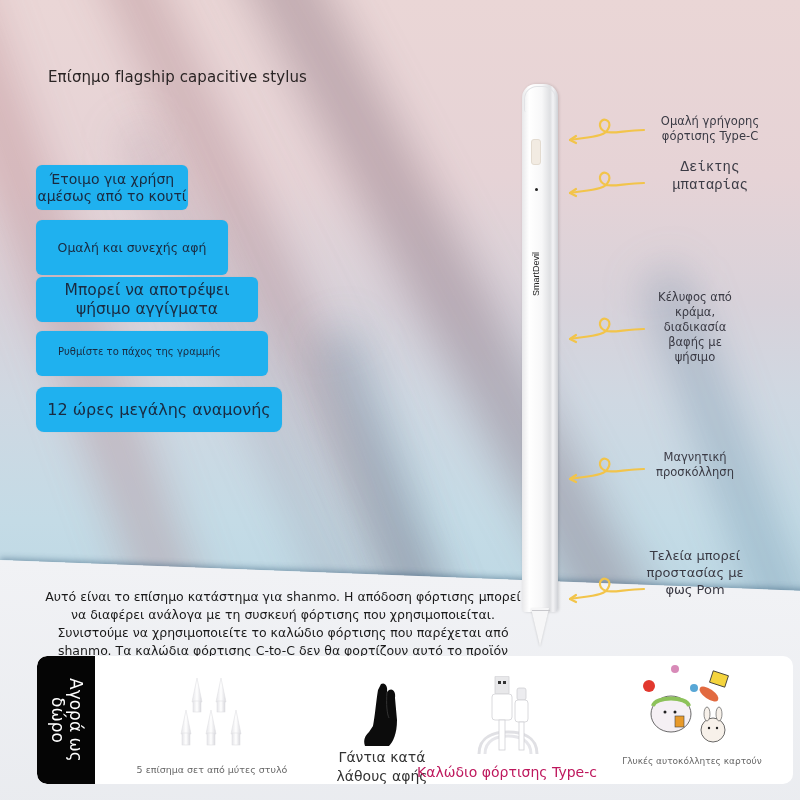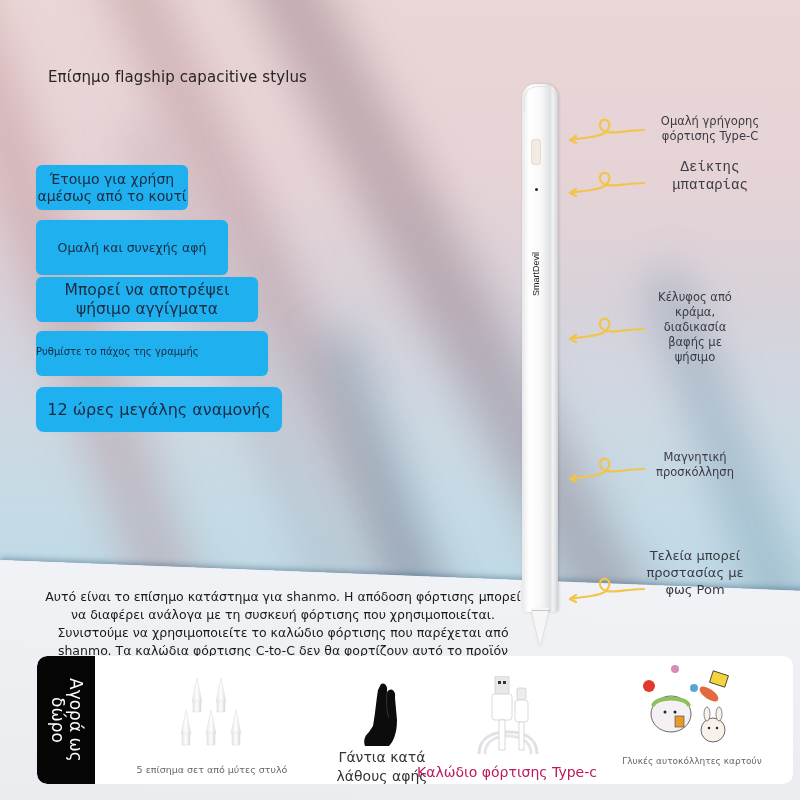--- a/index.html
+++ b/index.html
@@ -21,21 +21,21 @@
   
   .floor { position: absolute; left: 0; top: 560px; width: 820px; height: 260px; background: linear-gradient(180deg, #f1f2f5 0%, #e9ebef 100%);
     transform: rotate(2.2deg); transform-origin: left top; box-shadow: 0 -2px 6px rgba(40,80,110,0.45); }
 
   .page-title { position: absolute; left: 48px; top: 40px; font-size: 15px; color: #2a2424; letter-spacing: 0.1px; margin-top: 28px; }
 
   .feature { position: absolute; left: 36px; background: #1fb1ef; border-radius: 6px; color: #1a2a40; text-align: center; line-height: 1.2; display: flex; align-items: center; justify-content: center; box-shadow: 0 0 2px rgba(0,0,0,0.05); }
   .f1 { top: 165px; width: 152px; height: 45px; font-size: 14px; }
   .f2 { top: 220px; width: 192px; height: 55px; font-size: 12.5px; }
   .f3 { top: 277px; width: 222px; height: 45px; font-size: 15.5px; }
-  .f4 { top: 331px; width: 232px; height: 45px; font-size: 10px; justify-content: flex-start; padding-bottom: 4px; }
+  .f4 { top: 331px; width: 232px; height: 45px; font-size: 10px; justify-content: flex-start; padding-left: 22px; padding-bottom: 4px; }
   .f5 { top: 387px; width: 246px; height: 45px; font-size: 16px; border-radius: 8px; }
 
   
   .stylus { position: absolute; left: 522px; top: 84px; width: 36px; height: 528px; background: linear-gradient(90deg, #e8e8ea 0%, #ffffff 20%, #f7f7f8 55%, #dedfe2 78%, #f3f3f5 86%, #cfd1d6 100%);
     border-radius: 14px 14px 4px 4px; box-shadow: 1px 0 3px rgba(0,0,0,0.15); }
   .stylus-cap { position: absolute; left: 2px; top: 2px; width: 32px; height: 26px; border-radius: 13px 13px 2px 2px; border: 1px solid #e2e3e6; border-bottom: none; }
   .stylus-port { position: absolute; left: 9px; top: 55px; width: 10px; height: 26px; background: #f2ebe2; border: 1px solid #e3dbd0; border-radius: 3px; }
   .stylus-dot { position: absolute; left: 13px; top: 104px; width: 3px; height: 3px; background: #222; border-radius: 50%; }
   .stylus-brand { position: absolute; left: 4px; top: 160px; width: 20px; height: 60px; writing-mode: vertical-rl; transform: rotate(180deg); font-size: 9px; color: #222; font-family: "Liberation Sans", sans-serif; display: flex; align-items: center; justify-content: center; }
   .stylus-tip { position: absolute; left: 531px; top: 608px; width: 0; height: 0; border-left: 9px solid transparent; border-right: 9px solid transparent; border-top: 38px solid #f6f6f7; filter: drop-shadow(0 1px 1px rgba(0,0,0,0.15)); }

